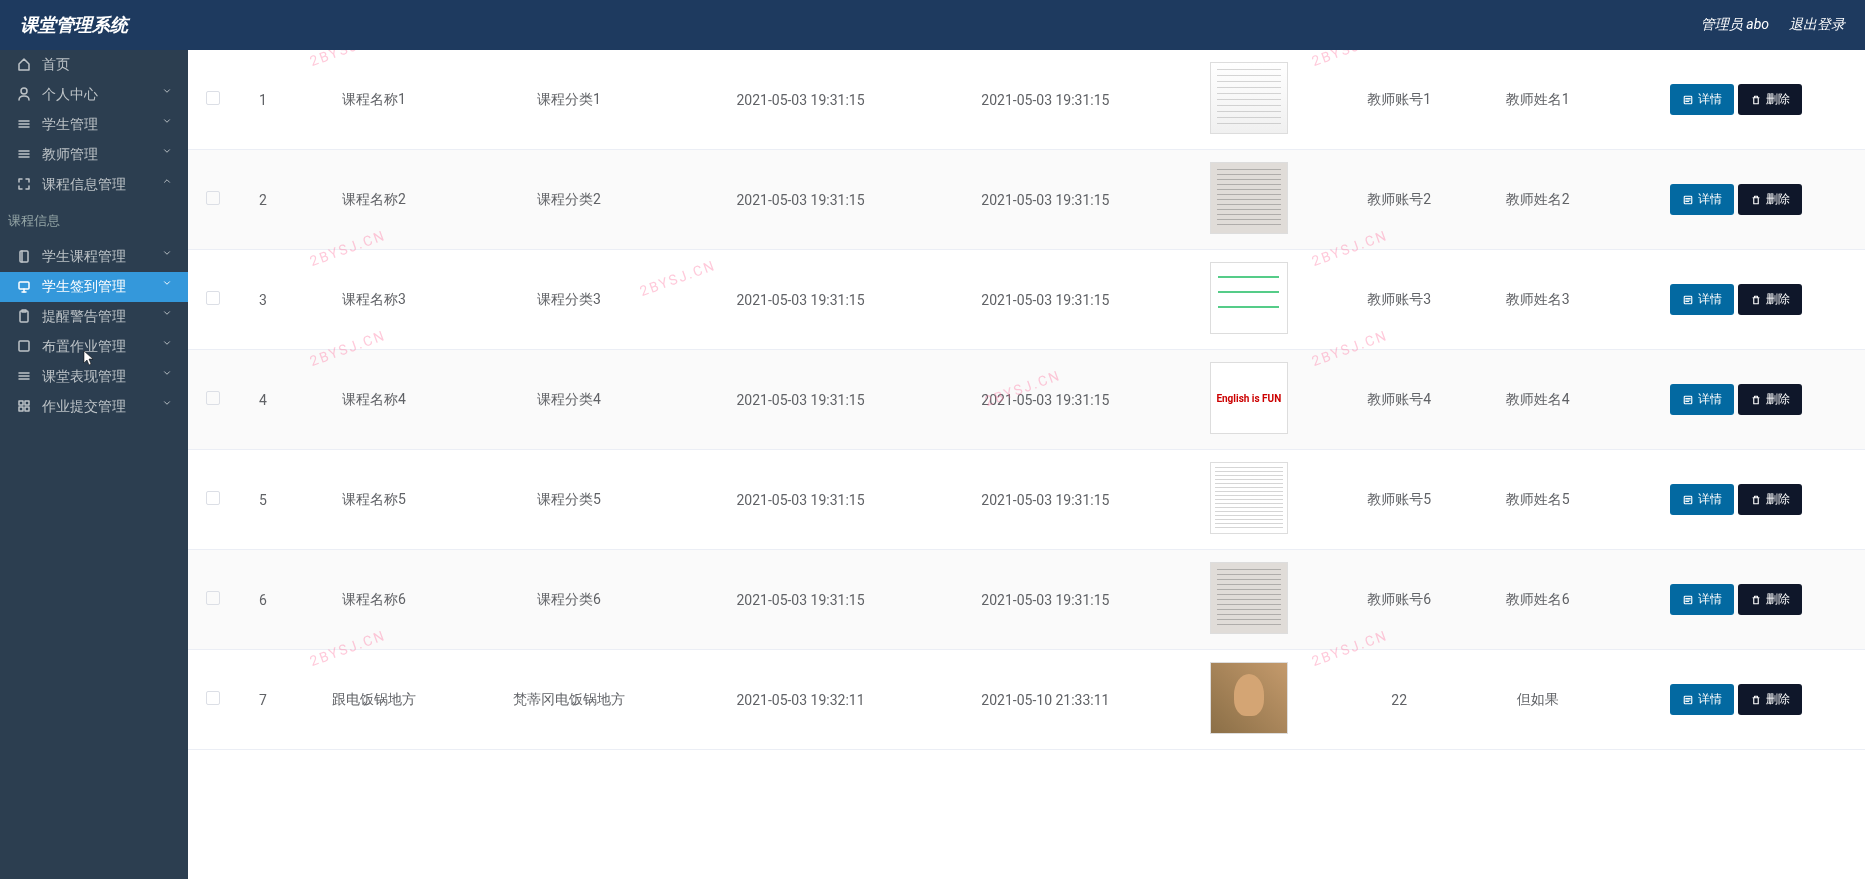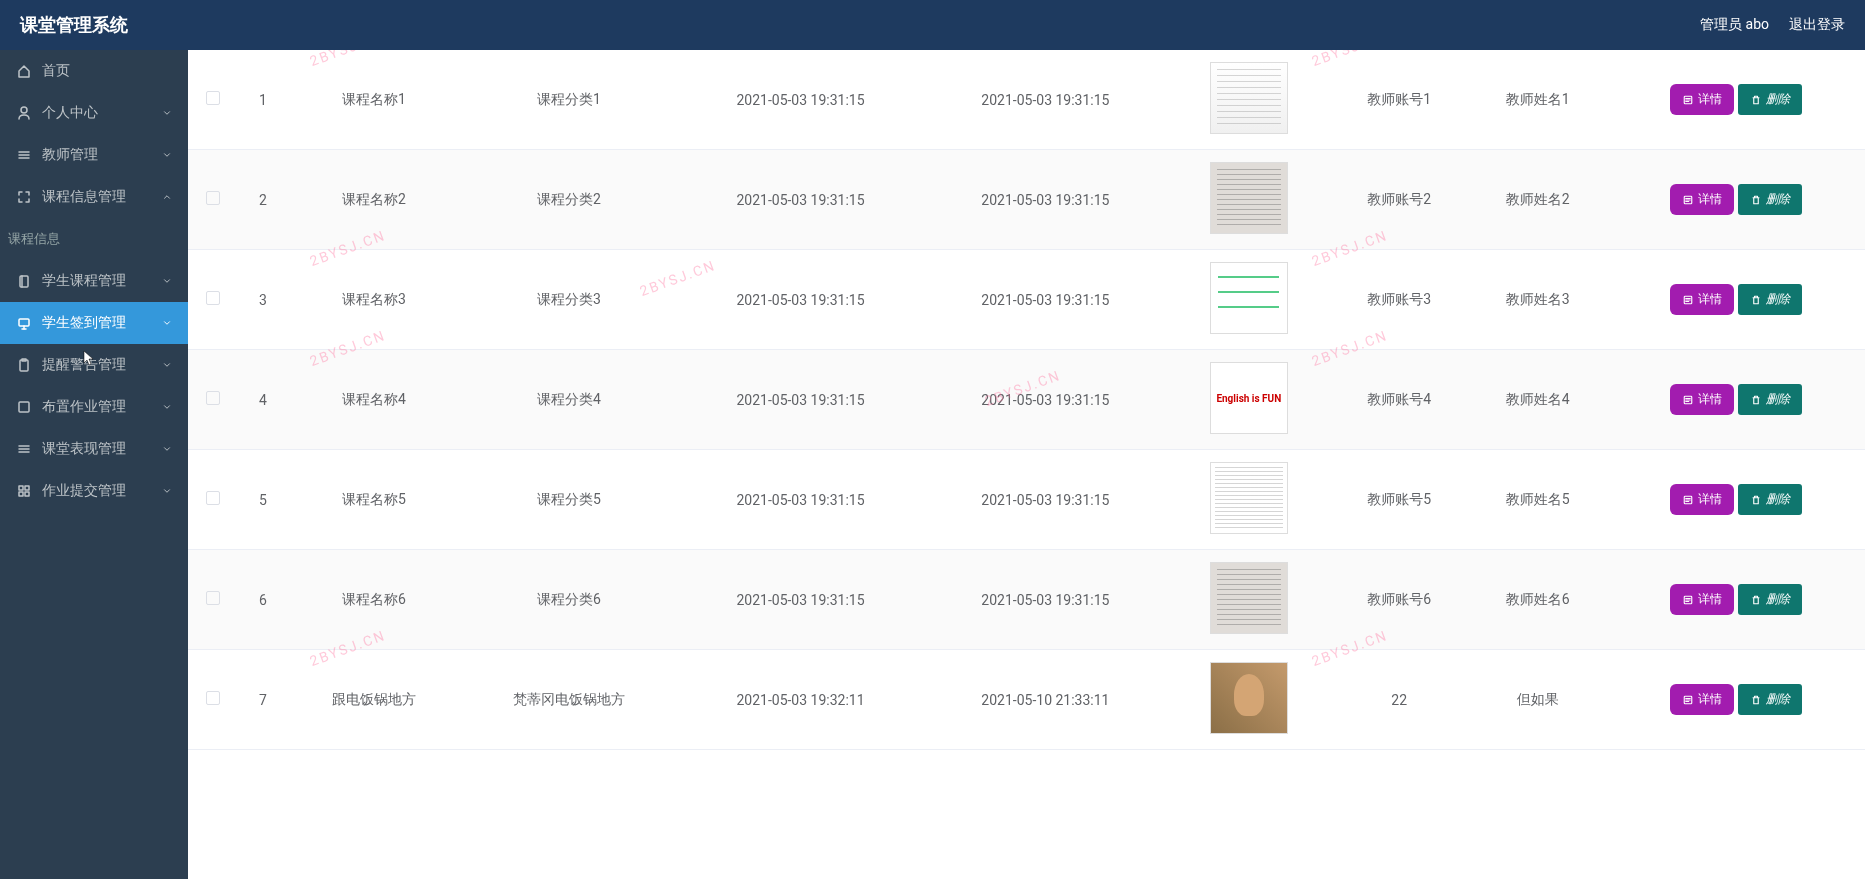--- a/index.html
+++ b/index.html
@@ -14,20 +14,21 @@
       background: #f5f5f5;
     }
     .header {
       height: 50px;
       background: #1e3a5f;
       color: #fff;
       display: flex;
       align-items: center;
       justify-content: space-between;
       padding: 0 20px;
+      font-style: italic;
     }
     .header-title {
       font-size: 18px;
       font-weight: bold;
     }
     .header-right {
       display: flex;
       gap: 20px;
       font-size: 14px;
     }
@@ -40,22 +41,22 @@
     }
     .sidebar {
       width: 188px;
       background: #2c3e50;
       color: #bdc3c7;
       overflow-y: auto;
       flex-shrink: 0;
     }
     .sidebar-item {
       display: flex;
-      align-items: center;
-      padding: 12px 16px;
+      align-items: flex-start;
+      padding: 6px 16px;
       cursor: pointer;
       position: relative;
       font-size: 14px;
     }
     .sidebar-item.active {
       background: #3498db;
       color: #fff;
     }
     .sidebar-item .icon {
       width: 16px;
@@ -140,22 +141,22 @@
       display: inline-flex;
       align-items: center;
       padding: 7px 12px;
       border-radius: 3px;
       color: #fff;
       font-size: 12px;
       cursor: pointer;
       border: none;
       margin: 0 2px;
     }
-    .btn-primary { background: #a21caf; border-radius: 6px; }
-    .btn-warning { background: #0f766e; font-style: italic; }
+    .btn-primary { background: #0369a1; }
+    .btn-warning { background: #0f172a; }
     .btn .btn-icon {
       width: 12px;
       height: 12px;
       margin-right: 4px;
       display: inline-flex;
     }
     .actions-cell {
       white-space: nowrap;
     }
     .watermark {
@@ -216,20 +217,35 @@
         </span>
       </div>
       <div class="sidebar-item">
         <span class="icon">
           <svg viewBox="0 0 16 16" width="100%" height="100%" fill="none" stroke="currentColor" stroke-width="1.5" stroke-linecap="round" stroke-linejoin="round">
             <line x1="3" y1="5" x2="13" y2="5"></line>
             <line x1="3" y1="8" x2="13" y2="8"></line>
             <line x1="3" y1="11" x2="13" y2="11"></line>
           </svg>
         </span>
+        <span>学生管理</span>
+        <span class="chevron">
+          <svg viewBox="0 0 16 16" width="100%" height="100%" fill="none" stroke="currentColor" stroke-width="1.5" stroke-linecap="round" stroke-linejoin="round">
+            <path d="M4 6 L8 10 L12 6"></path>
+          </svg>
+        </span>
+      </div>
+      <div class="sidebar-item">
+        <span class="icon">
+          <svg viewBox="0 0 16 16" width="100%" height="100%" fill="none" stroke="currentColor" stroke-width="1.5" stroke-linecap="round" stroke-linejoin="round">
+            <line x1="3" y1="5" x2="13" y2="5"></line>
+            <line x1="3" y1="8" x2="13" y2="8"></line>
+            <line x1="3" y1="11" x2="13" y2="11"></line>
+          </svg>
+        </span>
         <span>教师管理</span>
         <span class="chevron">
           <svg viewBox="0 0 16 16" width="100%" height="100%" fill="none" stroke="currentColor" stroke-width="1.5" stroke-linecap="round" stroke-linejoin="round">
             <path d="M4 6 L8 10 L12 6"></path>
           </svg>
         </span>
       </div>
       <div class="sidebar-item">
         <span class="icon">
           <svg viewBox="0 0 16 16" width="100%" height="100%" fill="none" stroke="currentColor" stroke-width="1.5" stroke-linecap="round" stroke-linejoin="round">

